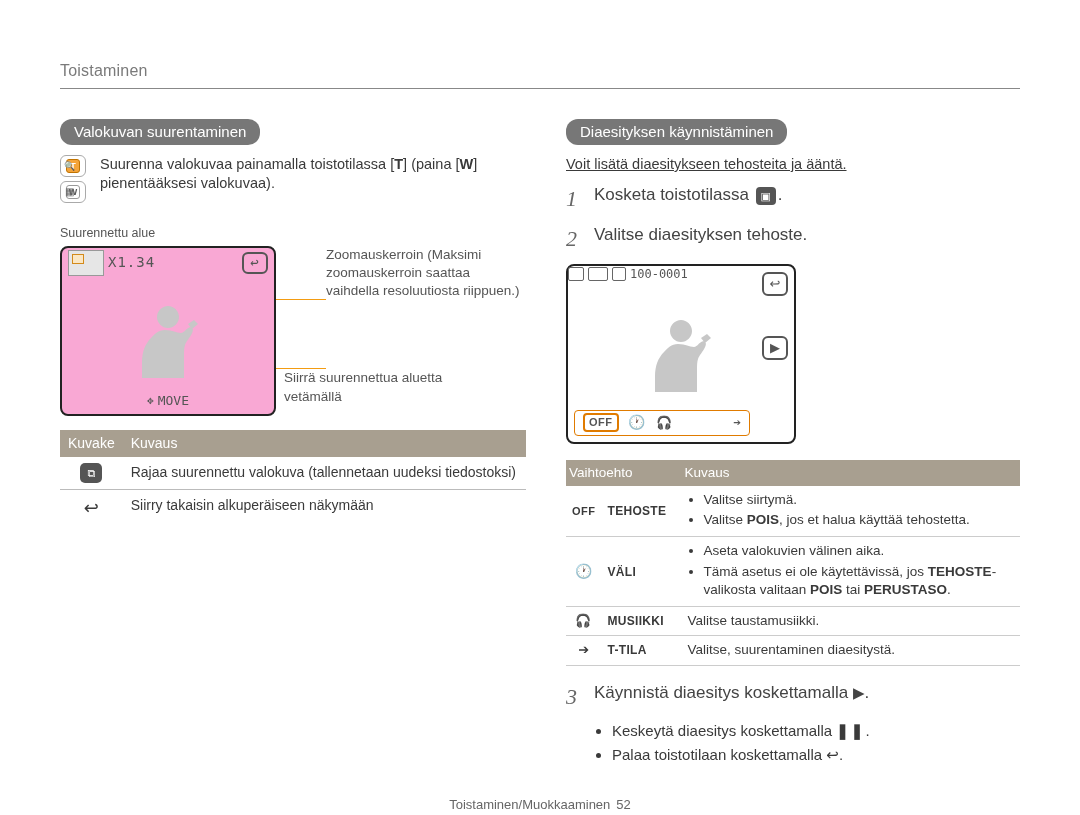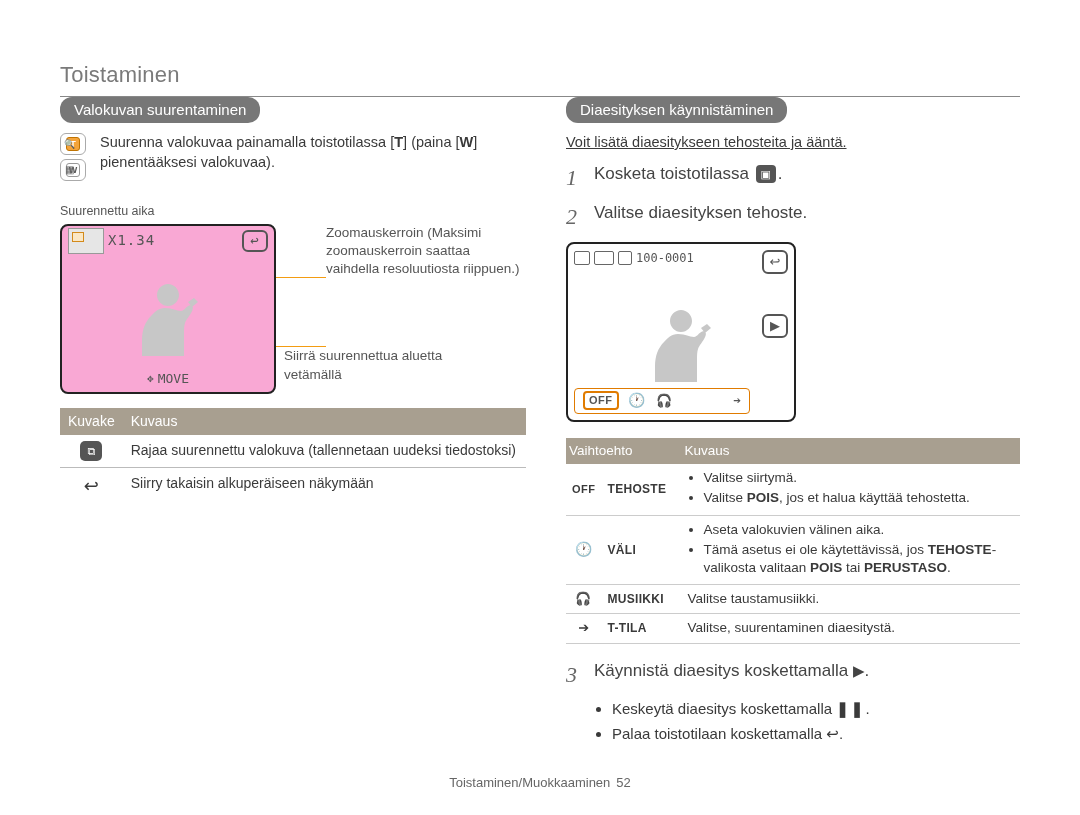--- a/index.html
+++ b/index.html
@@ -7,25 +7,26 @@
     font-family: Arial, Helvetica, sans-serif;
     background: #fff;
     width: 1080px;
     height: 815px;
     padding: 60px 60px 0 60px;
     color: #3a3a3a;
     font-size: 14.5px;
     line-height: 1.35;
   }
   .page-title {
-    font-size: 22px;
+    font-size: 16px;
     font-weight: 300;
     color: #7a7a7a;
     border-bottom: 1px solid #888;
     padding-bottom: 6px;
+    margin-bottom: 30px;
     letter-spacing: 0.2px;
   }
   .cols { display: flex; gap: 40px; }
   .col { flex: 1; }
   .pill {
     display: inline-block;
     background: #777;
     color: #fff;
     border-radius: 12px;
     padding: 3px 14px;
@@ -102,21 +103,21 @@
     width:20px; height:18px; align-items:center; justify-content:center;
     font-size:11px; vertical-align:middle; margin:0 2px;
   }
   .bullets { margin:6px 0 0 32px; font-size:15px; }
   .bullets li { list-style:disc; margin-bottom:4px; margin-left:14px; }
 
   .cam-screen2 {
     border:2px solid #222; border-radius:8px; width:230px; height:180px; position:relative; background:#fff;
     margin: 6px 0 16px 0;
   }
-  .cs2-top { display:flex; align-items:center; gap:4px; padding:6px; font-family:monospace; font-size:12px; color:#555; }
+  .cs2-top { display:flex; align-items:center; gap:4px; font-family:monospace; font-size:12px; color:#555; }
   .mini-ico { width:16px; height:14px; border:1px solid #666; border-radius:2px; display:inline-block; }
   .cs2-top .spacer { flex:1; }
   .cs2-body { position:relative; height:120px; }
   .cs2-right-back { position:absolute; top:6px; right:6px; }
   .cs2-right-play { position:absolute; top:70px; right:6px; }
   .btn-sq { width:26px; height:24px; border:2px solid #555; border-radius:6px; display:flex; align-items:center; justify-content:center; color:#555; font-size:13px; }
   .cs2-bottom {
     position:absolute; bottom:6px; left:6px; right:44px; height:26px;
     border:1px solid #e07b00; border-radius:4px; display:flex; align-items:center;
     gap:10px; padding:0 8px; font-size:10px; font-family:monospace; color:#555;
@@ -159,21 +160,21 @@
           </div>
         <div class="w-btn">
             <span class="box">W</span>
           </div>
       </div>
       <div>
         <span>Suurenna valokuvaa painamalla toistotilassa [</span><b>T</b><span>] (paina [</span><b>W</b><span>] pienentääksesi valokuvaa).</span>
       </div>
     </div>
 
-    <div class="small-label">Suurennettu aika</div>
+    <div class="small-label">Suurennettu alue</div>
 
     <div class="screenshot-row">
       <div class="cam-screen">
         <div class="cam-topbar">
           <div class="thumb-inset">
               <div class="sel"></div>
             </div>
           <div class="zoom-val">X1.34</div>
           <div class="back-btn">↩</div>
         </div>

